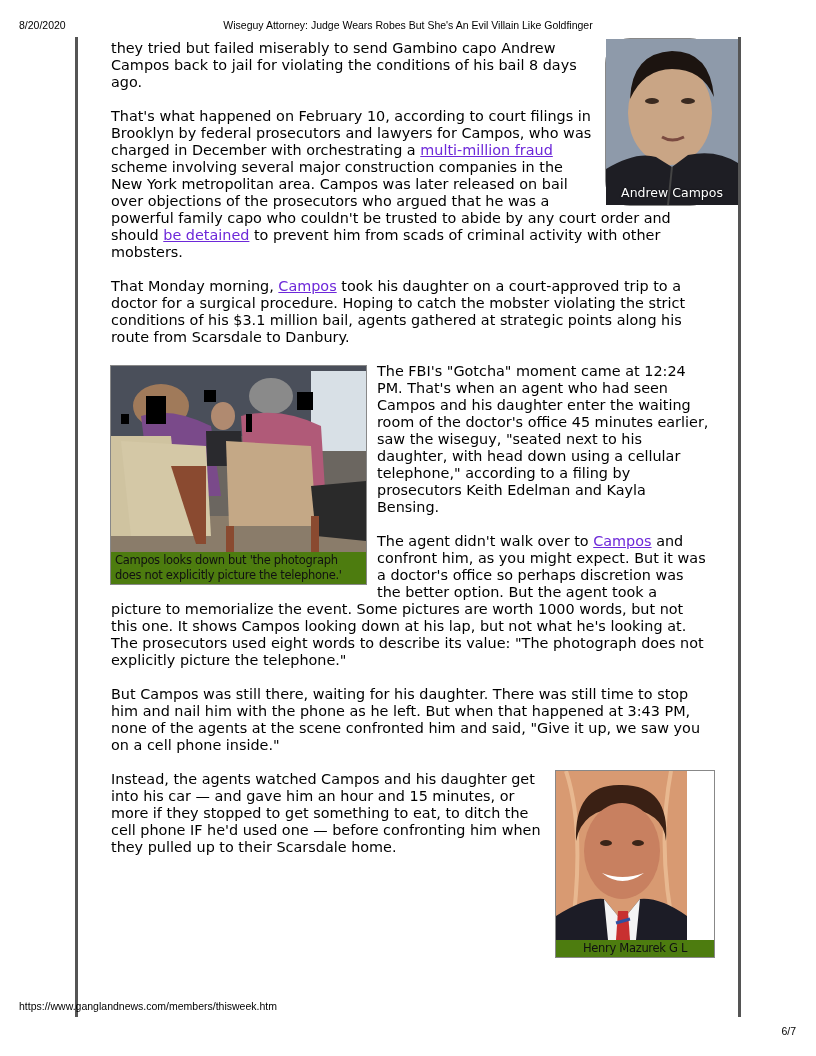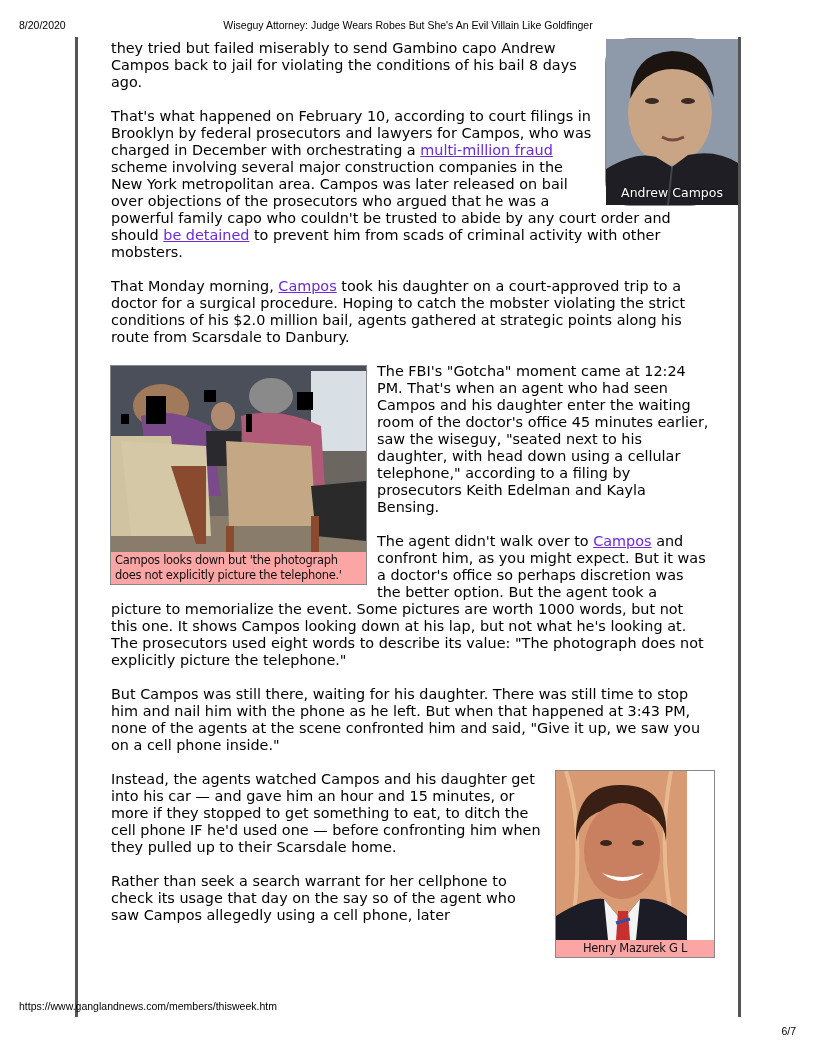--- a/index.html
+++ b/index.html
@@ -36,21 +36,21 @@
   .fig-left  { float: left; margin: 2px 10px 4px -1px; }
 
   .photo { position: relative; overflow: hidden; }
   .caption-overlay {
     position: absolute; bottom: 4px; left: 0; right: 0; text-align: center;
     color: #fff; font-family: "DejaVu Sans", sans-serif; font-size: 12.5px;
     text-shadow: 0 0 2px #000;
   }
   .caption-box {
     font-family: "DejaVu Sans", sans-serif; font-size: 11.5px; line-height: 15px;
-    color: #111; padding: 1px 4px; background: #fca5a5; letter-spacing: -0.3px;
+    color: #111; padding: 1px 4px; background: #4d7c0f; letter-spacing: -0.3px;
   }
   .caption-center { text-align: center; }
 </style>
 </head>
 <body>
 
 <div class="print-header hdr-date">8/20/2020</div>
 <div class="print-header hdr-title">Wiseguy Attorney: Judge Wears Robes But She's An Evil Villain Like Goldfinger</div>
 
 <div class="vbar left"></div>
@@ -74,21 +74,21 @@
     </div>
   </div>
 
   <p>they tried but failed miserably to send Gambino capo Andrew Campos back to jail for violating the conditions of his bail 8 days ago.</p>
 
   <p>
     <span>That's what happened on February 10, according to court filings in Brooklyn by federal prosecutors and lawyers for Campos, who was charged in December with orchestrating a </span><a href="#">multi-million fraud</a><span> scheme involving several major construction companies in the New York metropolitan area. Campos was later released on bail over objections of the prosecutors who argued that he was a powerful family capo who couldn't be trusted to abide by any court order and should </span><a href="#">be detained</a><span> to prevent him from scads of criminal activity with other mobsters.</span>
   </p>
 
   <p>
-    <span>That Monday morning, </span><a href="#">Campos</a><span> took his daughter on a court-approved trip to a doctor for a surgical procedure. Hoping to catch the mobster violating the strict conditions of his $2.0 million bail, agents gathered at strategic points along his route from Scarsdale to Danbury.</span>
+    <span>That Monday morning, </span><a href="#">Campos</a><span> took his daughter on a court-approved trip to a doctor for a surgical procedure. Hoping to catch the mobster violating the strict conditions of his $3.1 million bail, agents gathered at strategic points along his route from Scarsdale to Danbury.</span>
   </p>
 
   <div class="fig fig-left" style="width:257px;">
     <div class="photo" style="width:255px;height:186px;">
       <svg width="255" height="186" viewBox="0 0 255 186">
         <rect width="255" height="186" fill="#6b6660"></rect>
         <rect x="0" y="0" width="255" height="70" fill="#4a4f5a"></rect>
         <rect x="200" y="5" width="55" height="80" fill="#d8e0e6"></rect>
         <rect x="0" y="150" width="255" height="36" fill="#8a7c6a"></rect>
         <ellipse cx="50" cy="40" rx="28" ry="22" fill="#a07a5a"></ellipse>
@@ -138,17 +138,16 @@
         <path d="M62 140 L72 140 L74 169 L60 169Z" fill="#c83030"></path>
         <path d="M60 152 L74 148" stroke="#3050a0" stroke-width="3"></path>
       </svg>
     </div>
     <div class="caption-box caption-center">Henry Mazurek G L</div>
   </div>
 
   <p>Instead, the agents watched Campos and his daughter get into his car — and gave him an hour and 15 minutes, or more if they stopped to get something to eat, to ditch the cell phone IF he'd used one — before confronting him when they pulled up to their Scarsdale home.</p>
 
 
-  <p>Rather than seek a search warrant for her cellphone to check its usage that day on the say so of the agent who saw Campos allegedly using a cell phone, later</p>
 </div>
 
 <div class="print-footer ftr-url">https://www.ganglandnews.com/members/thisweek.htm</div>
 <div class="print-footer ftr-page">6/7</div>
 
 </body></html>

